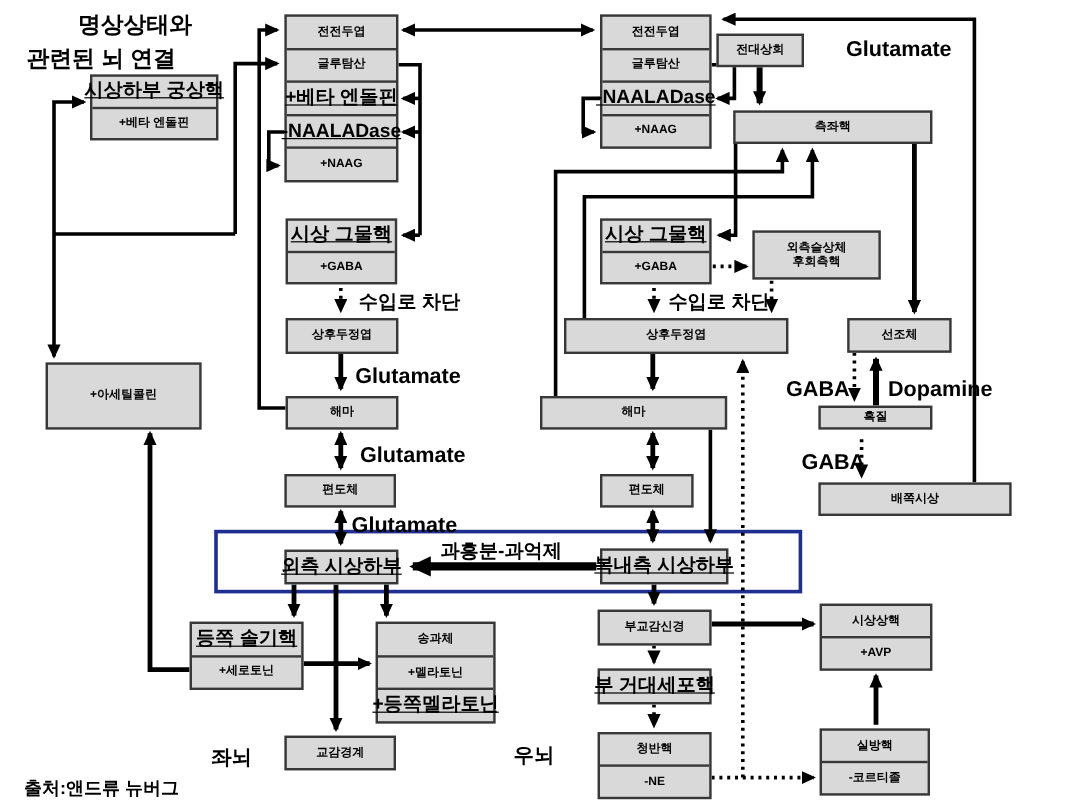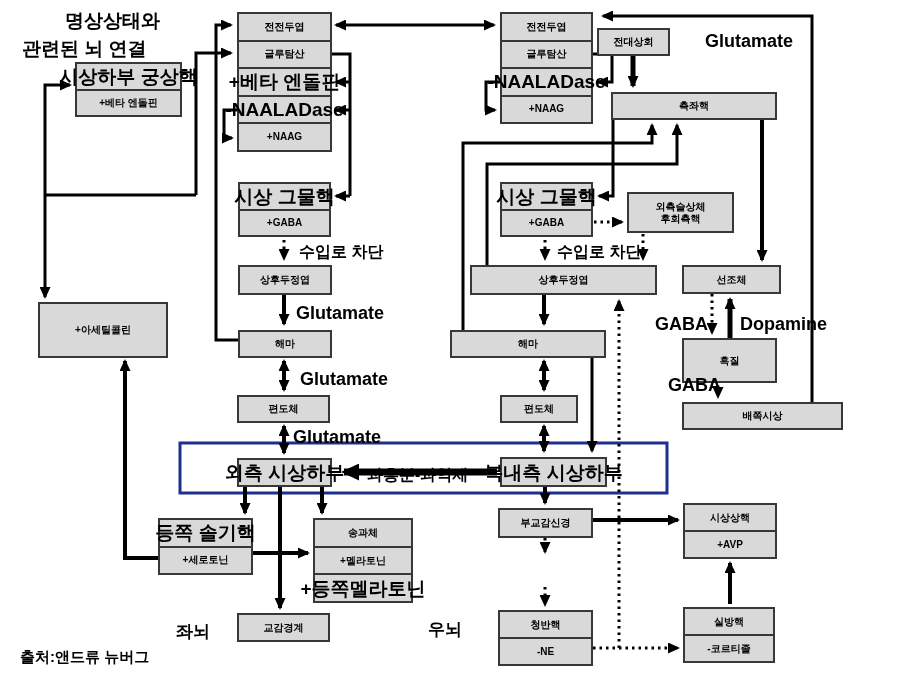--- a/index.html
+++ b/index.html
@@ -5,21 +5,21 @@
   html,body{margin:0;padding:0;background:#fff;}
   .stage{position:relative;width:900px;height:675px;background:#ffffff;
          font-family:"Liberation Sans","DejaVu Sans",sans-serif;overflow:hidden;}
   svg.wires{position:absolute;left:0;top:0;z-index:1;}
   .node{position:absolute;background:#D9D9D9;border:2px solid #383838;box-sizing:border-box;
         display:flex;flex-direction:column;z-index:2;}
   .node .row{flex:1;display:flex;align-items:center;justify-content:center;
         font-weight:700;font-size:10px;color:#000;border-top:2px solid #383838;
         white-space:nowrap;line-height:1;}
   .node .row:first-child{border-top:0;}
-  .node .row.fs14{font-size:19px;}
+  .node .row.fs14{font-size:16px;text-decoration:underline;}
   .node .row.two{flex-direction:column;line-height:1.15;border-radius:18px;}
   .lbl{position:absolute;font-weight:700;color:#000;white-space:nowrap;z-index:3;font-size:18px;}
   .lbl.kr{font-size:16px;}
   .lbl.big{font-size:19px;}
   path.e{stroke:#000;fill:none;stroke-width:3;}
   path.w4{stroke-width:4;} path.w5{stroke-width:5;} path.w7{stroke-width:7;}
   path.dot{stroke-dasharray:2.5 4;stroke-width:3;}
   rect.blue-rect{fill:none;stroke:#1F2F8F;stroke-width:3;}
 </style>
 </head>
@@ -107,21 +107,21 @@
   <div class="lbl" style="left:20px;top:648px;font-size:15px">출처:앤드류 뉴버그</div>
   <div class="lbl kr" style="left:176px;top:620px;font-size:17px">좌뇌</div>
   <div class="lbl kr" style="left:428px;top:618px;font-size:17px">우뇌</div>
 
   <div class="lbl" style="left:705px;top:31px">Glutamate</div>
   <div class="lbl kr" style="left:299px;top:242px">수입로 차단</div>
   <div class="lbl kr" style="left:557px;top:242px">수입로 차단</div>
   <div class="lbl" style="left:296px;top:303px">Glutamate</div>
   <div class="lbl" style="left:300px;top:369px">Glutamate</div>
   <div class="lbl" style="left:293px;top:427px">Glutamate</div>
-  <div class="lbl kr" style="left:367px;top:465px">과흥분-과억제</div>
+  <div class="lbl kr" style="left:367px;top:449px">과흥분-과억제</div>
   <div class="lbl" style="left:655px;top:314px">GABA</div>
   <div class="lbl" style="left:740px;top:314px">Dopamine</div>
   <div class="lbl" style="left:668px;top:375px">GABA</div>
 
   <div class="node" style="left:75px;top:62px;width:107px;height:55px">
     <div class="row fs14">시상하부 궁상핵</div>
     <div class="row">+베타 엔돌핀</div>
   </div>
 
   <div class="node" style="left:237px;top:12px;width:95px;height:140px">
@@ -165,37 +165,37 @@
   </div>
 
   <div class="node" style="left:238px;top:265px;width:94px;height:30px">
     <div class="row">상후두정엽</div>
   </div>
 
   <div class="node" style="left:470px;top:265px;width:187px;height:30px">
     <div class="row">상후두정엽</div>
   </div>
 
-  <div class="node" style="left:682px;top:265px;width:99px;height:29px">
+  <div class="node" style="left:706px;top:265px;width:87px;height:29px">
     <div class="row">선조체</div>
   </div>
 
   <div class="node" style="left:38px;top:302px;width:130px;height:56px">
     <div class="row">+아세틸콜린</div>
   </div>
 
   <div class="node" style="left:238px;top:330px;width:94px;height:28px">
     <div class="row">해마</div>
   </div>
 
   <div class="node" style="left:450px;top:330px;width:156px;height:28px">
     <div class="row">해마</div>
   </div>
 
-  <div class="node" style="left:682px;top:338px;width:95px;height:45px">
+  <div class="node" style="left:682px;top:338px;width:95px;height:20px">
     <div class="row">흑질</div>
   </div>
 
   <div class="node" style="left:237px;top:395px;width:93px;height:28px">
     <div class="row">편도체</div>
   </div>
 
   <div class="node" style="left:500px;top:395px;width:78px;height:28px">
     <div class="row">편도체</div>
   </div>
@@ -225,20 +225,23 @@
   <div class="node" style="left:498px;top:508px;width:95px;height:30px">
     <div class="row">부교감신경</div>
   </div>
 
   <div class="node" style="left:313px;top:518px;width:100px;height:85px">
     <div class="row">송과체</div>
     <div class="row">+멜라토닌</div>
     <div class="row fs14">+등쪽멜라토닌</div>
   </div>
 
+  <div class="node" style="left:498px;top:557px;width:95px;height:30px">
+    <div class="row fs14">부 거대세포핵</div>
+  </div>
 
   <div class="node" style="left:683px;top:607px;width:92px;height:56px">
     <div class="row">실방핵</div>
     <div class="row">-코르티졸</div>
   </div>
 
   <div class="node" style="left:498px;top:610px;width:95px;height:56px">
     <div class="row">청반핵</div>
     <div class="row">-NE</div>
   </div>

